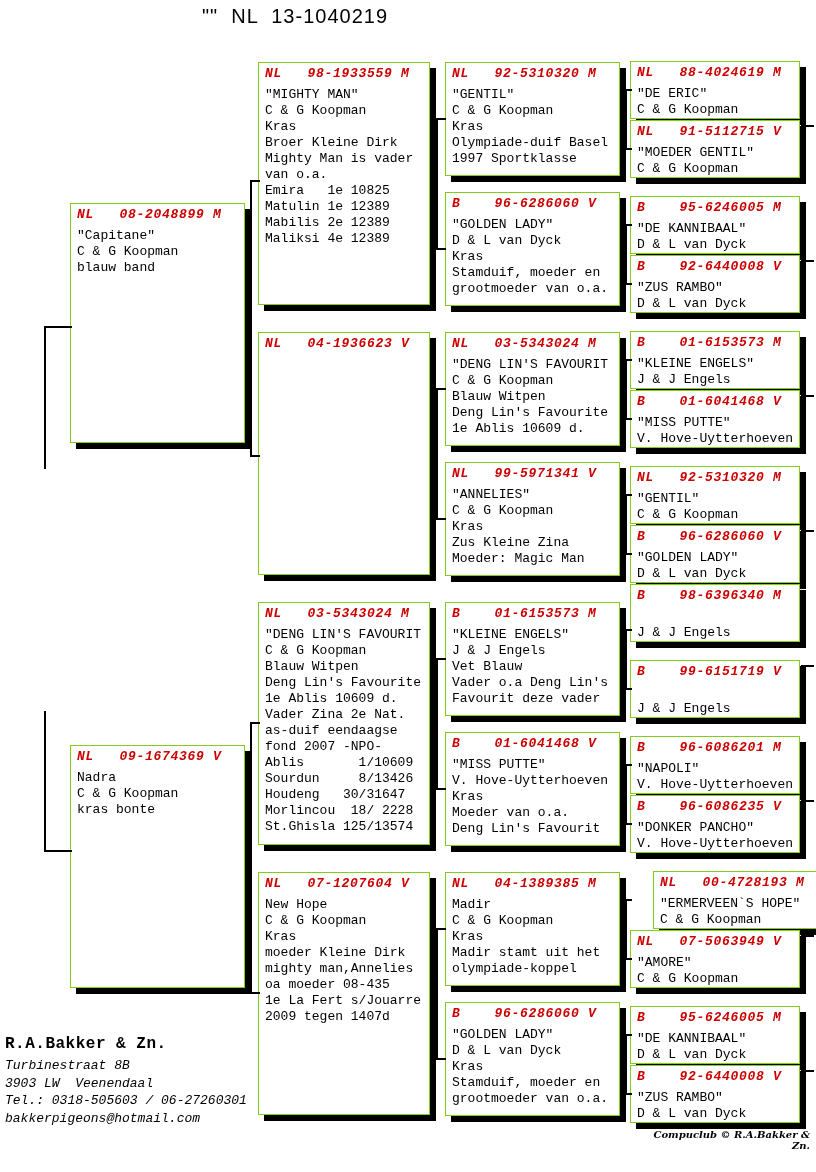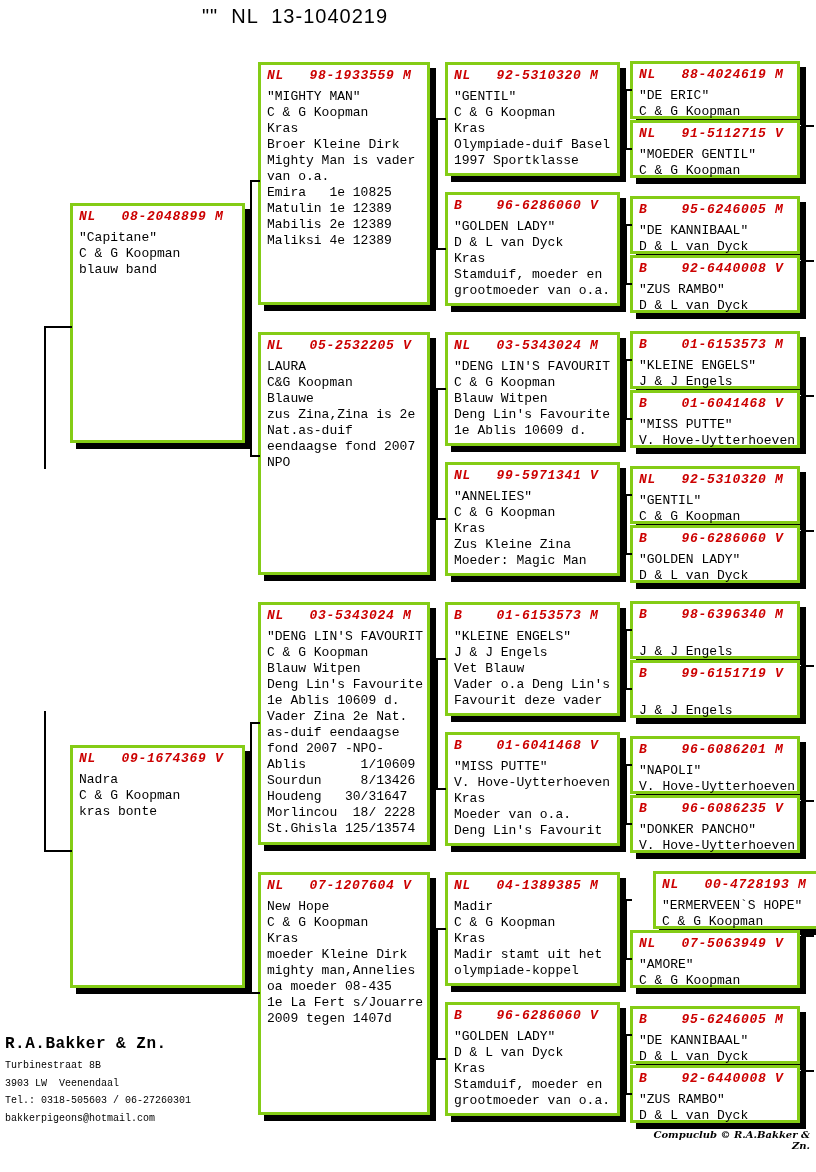--- a/index.html
+++ b/index.html
@@ -6,38 +6,38 @@
   .page {
     position:relative; width:816px; height:1172px; background:#ffffff;
     font-family:"Liberation Mono", monospace; overflow:hidden;
   }
   .title {
     position:absolute; left:202px; top:5px;
     font-family:"Liberation Sans", sans-serif; font-size:20px; color:#000;
     white-space:pre; letter-spacing:1px;
   }
   .box {
-    position:absolute; background:#fff; border:3px solid #84cc16;
+    position:absolute; background:#fff; border:1px solid #84cc16;
     box-shadow:6px 6px 0 0 #000; box-sizing:border-box; padding:3px 6px 0 6px;
   }
   .ring {
     font-family:"Liberation Mono", monospace; font-weight:bold; font-style:italic;
     font-size:13px; line-height:16px; color:#cc0000; white-space:pre;
     letter-spacing:0.7px; margin-bottom:5px;
   }
   .bline {
     font-size:13px; line-height:16px; min-height:16px; color:#000; white-space:pre;
   }
   .line { position:absolute; background:#000; }
   .footer-name {
     position:absolute; left:5px; top:1035px; font-weight:bold; font-size:16px;
     letter-spacing:0.5px; color:#000;
   }
   .footer-lines { position:absolute; left:5px; top:1057px; }
-  .footer-lines div { font-size:10px; line-height:17.5px; white-space:pre; color:#000; }
+  .footer-lines div { font-size:13px; line-height:17.5px; white-space:pre; color:#000;font-style:italic; }
   .credit {
     position:absolute; left:650px; top:1129px; width:160px; text-align:right;
     font-family:"DejaVu Serif", serif; font-weight:bold; font-style:italic;
     font-size:10px; color:#000;
   }
 </style>
 </head>
 <body>
 
 <div class="page">
@@ -71,30 +71,21 @@
         <div class="bline">Broer Kleine Dirk</div>
         <div class="bline">Mighty Man is vader</div>
         <div class="bline">van o.a.</div>
         <div class="bline">Emira   1e 10825</div>
         <div class="bline">Matulin 1e 12389</div>
         <div class="bline">Mabilis 2e 12389</div>
         <div class="bline">Maliksi 4e 12389</div>
       </div>
   </div>
   <div class="box" style="left:258px;top:332px;width:172px;height:243px">
-    <div class="ring">NL   05-2532205 V</div>
-    <div>
-        <div class="bline">LAURA</div>
-        <div class="bline">C&amp;G Koopman</div>
-        <div class="bline">Blauwe</div>
-        <div class="bline">zus Zina,Zina is 2e</div>
-        <div class="bline">Nat.as-duif</div>
-        <div class="bline">eendaagse fond 2007</div>
-        <div class="bline">NPO</div>
-      </div>
+    <div class="ring">NL   04-1936623 V</div>
   </div>
   <div class="box" style="left:258px;top:602px;width:172px;height:243px">
     <div class="ring">NL   03-5343024 M</div>
     <div>
         <div class="bline">"DENG LIN'S FAVOURIT</div>
         <div class="bline">C &amp; G Koopman</div>
         <div class="bline">Blauw Witpen</div>
         <div class="bline">Deng Lin's Favourite</div>
         <div class="bline">1e Ablis 10609 d.</div>
         <div class="bline">Vader Zina 2e Nat.</div>
@@ -251,21 +242,21 @@
         <div class="bline">C &amp; G Koopman</div>
       </div>
   </div>
   <div class="box" style="left:630px;top:525px;width:170px;height:58px">
     <div class="ring">B    96-6286060 V</div>
     <div>
         <div class="bline">"GOLDEN LADY"</div>
         <div class="bline">D &amp; L van Dyck</div>
       </div>
   </div>
-  <div class="box" style="left:630px;top:601px;width:170px;height:58px">
+  <div class="box" style="left:630px;top:584px;width:170px;height:58px">
     <div class="ring">B    98-6396340 M</div>
     <div>
         <div class="bline"></div>
         <div class="bline">J &amp; J Engels</div>
       </div>
   </div>
   <div class="box" style="left:630px;top:660px;width:170px;height:58px">
     <div class="ring">B    99-6151719 V</div>
     <div>
         <div class="bline"></div>

